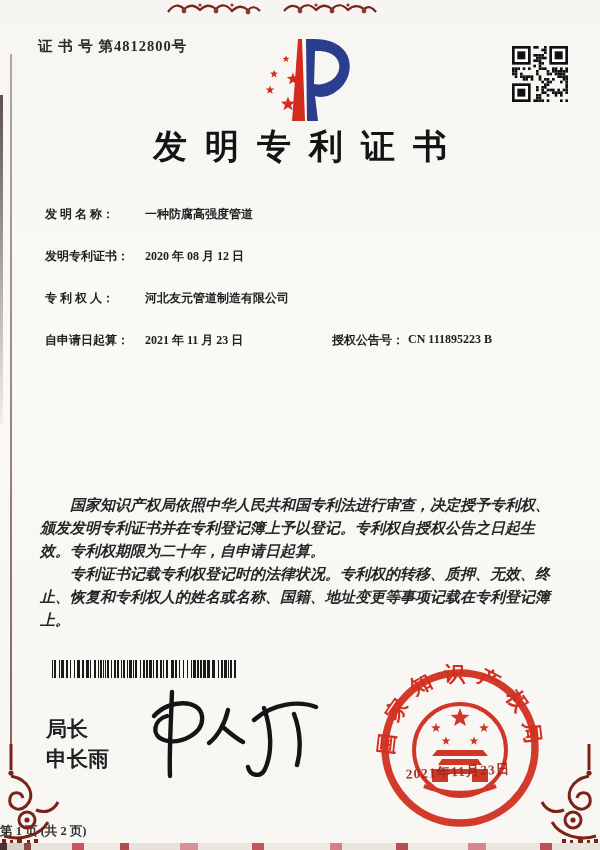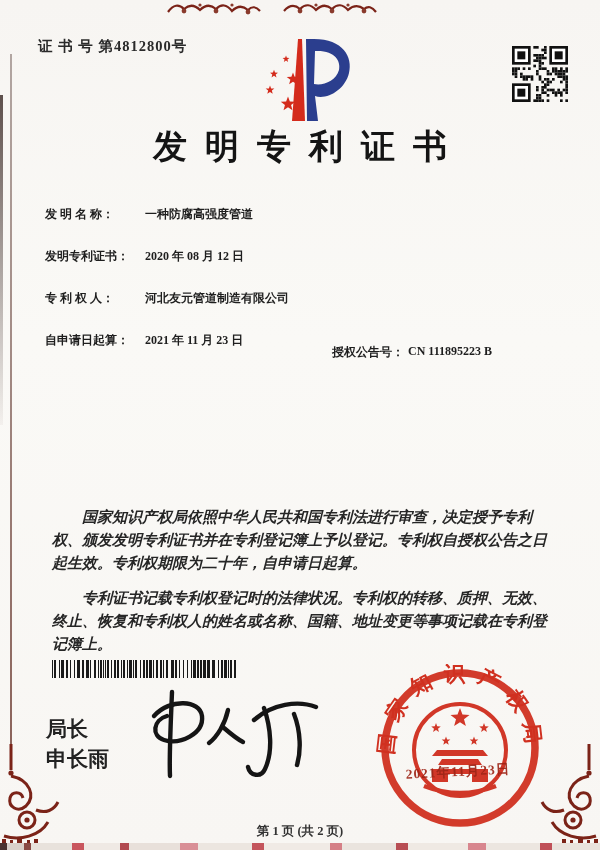--- a/index.html
+++ b/index.html
@@ -12,29 +12,29 @@
   
   .cert-no{left:38px;top:37px;font-size:14.5px;font-weight:700;letter-spacing:1px;color:#2a2a2a;}
   .doc-title{left:0;right:0;top:124px;text-align:center;font-size:34px;font-weight:700;
     letter-spacing:18px;padding-left:18px;color:#141414;}
   
   .fields{left:45px;top:206px;right:30px;}
   .frow{display:flex;align-items:baseline;height:23px;margin-bottom:19px;position:relative;
     font-size:12px;font-weight:700;color:#1e1e1e;}
   .flabel{display:inline-block;width:100px;flex:0 0 100px;white-space:pre;}
   .fvalue{white-space:pre;}
-  .grant-pair{position:absolute;left:287px;top:12px;display:flex;}
+  .grant-pair{position:absolute;left:287px;top:0;display:flex;}
   .grant-pair .flabel{width:auto;flex:0 0 auto;margin-right:4px;}
   
   .body-text{left:40px;top:494px;width:524px;font-size:15px;line-height:23px;
     font-style:italic;font-weight:600;color:#262626;}
-  .body-text p{margin:12px;text-indent:2em;}
+  .body-text p{margin:0;text-indent:2em;}
   
   .signer{left:46px;top:714px;font-size:21px;font-weight:700;line-height:30px;color:#222;}
-  .footer{left:0;right:0;top:823px;text-align:center;font-size:12.5px;font-weight:600;color:#333;}
+  .footer{left:0;right:0;top:823px;font-size:12.5px;font-weight:600;color:#333;}
   .seal-date{left:372px;top:763px;width:172px;text-align:center;font-size:13.5px;font-weight:700;
     color:#9e2517;letter-spacing:1px;transform:rotate(-3deg);opacity:.92;}
   
   .left-line{left:10px;top:54px;width:2px;height:712px;
     background:linear-gradient(180deg,rgba(120,100,95,.55),rgba(110,60,50,.8));}
   .left-edge{left:0;top:95px;width:2.5px;height:330px;
     background:linear-gradient(180deg,rgba(55,38,34,.8),rgba(120,90,80,.05));}
   .bottom-strip{left:0;right:0;bottom:0;height:7px;
     background:linear-gradient(90deg,
       #4a3230 0 1.2%,#d9cfc9 1.2% 4%,#8a4a44 4% 5.2%,#e8e2dc 5.2% 12%,

